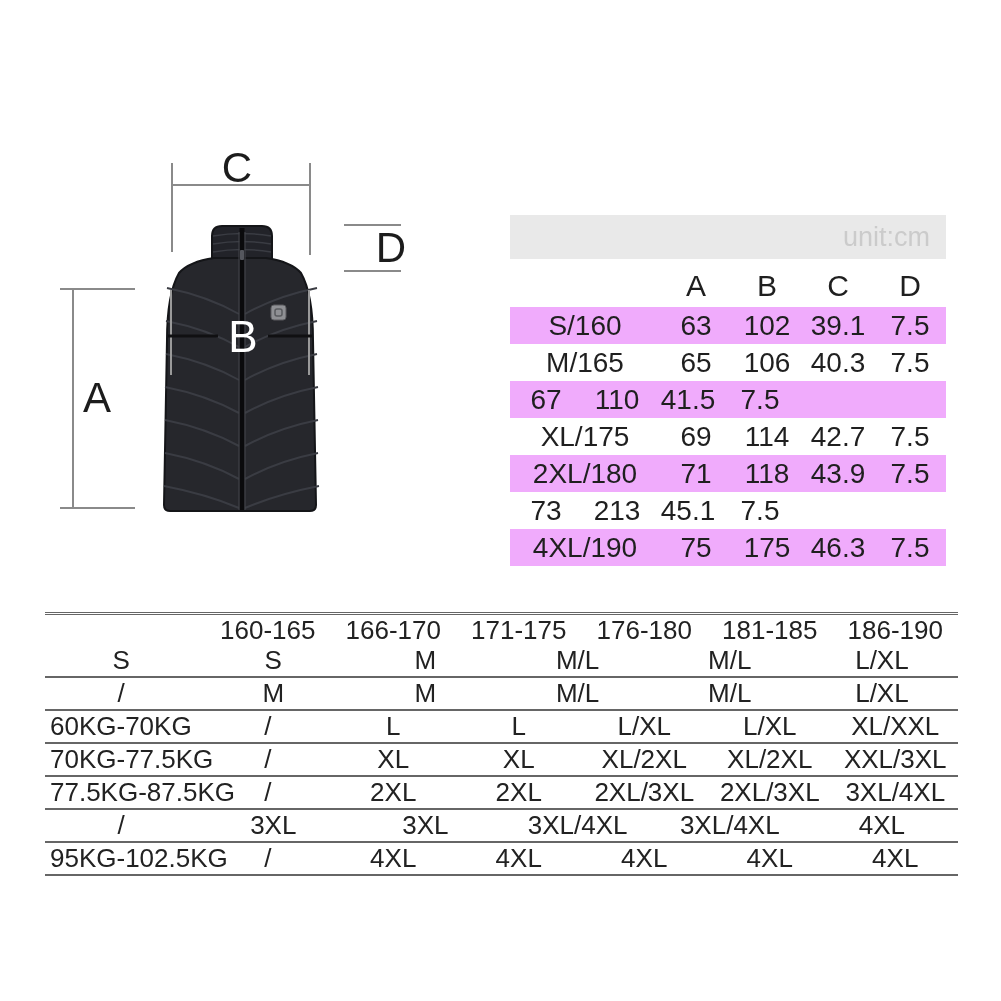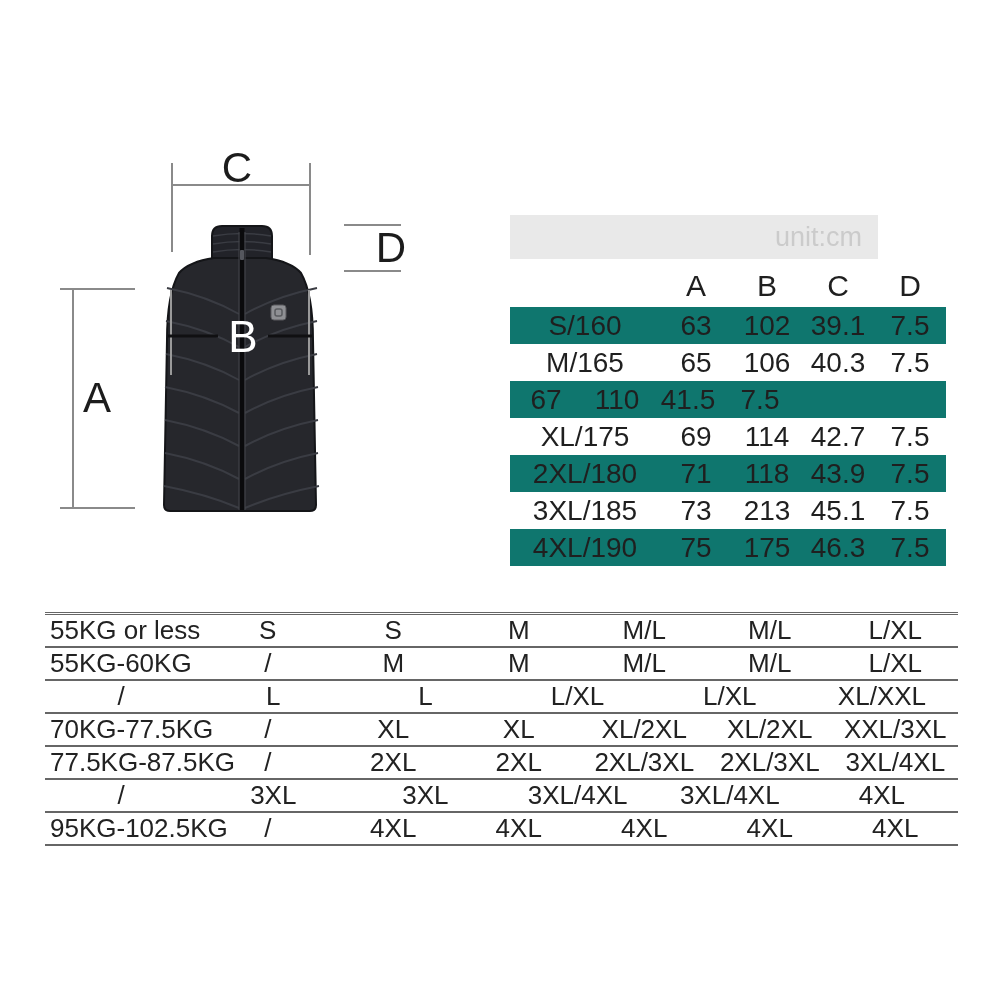--- a/index.html
+++ b/index.html
@@ -10,30 +10,30 @@
     color:#1f1f1f;
   }
 
   
   .vest-svg{position:absolute;left:40px;top:140px;width:380px;height:400px;}
   .dim-letter{font-family:"Liberation Sans",sans-serif;font-size:42px;fill:#1c1c1c;}
   .dim-letter-b{font-family:"Liberation Sans",sans-serif;font-size:44px;fill:#ffffff;}
 
   
   .size-banner{
-    position:absolute;left:510px;top:215px;width:368px;height:44px;
+    position:absolute;left:510px;top:215px;width:436px;height:44px;
     background:#e9e9e9;box-sizing:border-box;
     display:flex;align-items:center;justify-content:flex-end;
     padding-right:16px;font-size:27px;color:#cbcbcb;
   }
 
   
   .size-table{position:absolute;left:510px;top:265px;width:436px;font-size:28px;}
   .st-row{display:flex;height:37px;align-items:center;}
-  .st-row.striped{background:#0f766e;}
+  .st-row.striped{background:#f0abfc;}
   .st-header{height:42px;font-size:30px;}
   .st-cell{text-align:center;white-space:nowrap;}
   .c-size{width:150px;}
   .c-a{width:72px;}
   .c-b{width:70px;}
   .c-c{width:72px;}
   .c-d{width:72px;}
 
   
   .fit-table{
@@ -169,57 +169,64 @@
         <div class="st-cell c-d">7.5</div>
       </div>
       <div class="st-row striped">
         <div class="st-cell c-size">2XL/180</div>
         <div class="st-cell c-a">71</div>
         <div class="st-cell c-b">118</div>
         <div class="st-cell c-c">43.9</div>
         <div class="st-cell c-d">7.5</div>
       </div>
       <div class="st-row">
-        <div class="st-cell c-size">3XL/185</div>
         <div class="st-cell c-a">73</div>
         <div class="st-cell c-b">213</div>
         <div class="st-cell c-c">45.1</div>
         <div class="st-cell c-d">7.5</div>
       </div>
       <div class="st-row striped">
         <div class="st-cell c-size">4XL/190</div>
         <div class="st-cell c-a">75</div>
         <div class="st-cell c-b">175</div>
         <div class="st-cell c-c">46.3</div>
         <div class="st-cell c-d">7.5</div>
       </div>
     </div>
 </div>
 
 <div class="fit-table">
+  <div class="ft-row ft-header">
+      <div class="ft-weight"></div>
+      <div class="ft-cell">160-165</div>
+      <div class="ft-cell">166-170</div>
+      <div class="ft-cell">171-175</div>
+      <div class="ft-cell">176-180</div>
+      <div class="ft-cell">181-185</div>
+      <div class="ft-cell">186-190</div>
+    </div>
   <div>
       <div class="ft-row">
-        <div class="ft-weight">55KG or less</div>
         <div class="ft-cell">S</div>
         <div class="ft-cell">S</div>
         <div class="ft-cell">M</div>
         <div class="ft-cell">M/L</div>
         <div class="ft-cell">M/L</div>
         <div class="ft-cell">L/XL</div>
       </div>
       <div class="ft-row">
-        <div class="ft-weight">55KG-60KG</div>
         <div class="ft-cell">/</div>
         <div class="ft-cell">M</div>
         <div class="ft-cell">M</div>
         <div class="ft-cell">M/L</div>
         <div class="ft-cell">M/L</div>
         <div class="ft-cell">L/XL</div>
       </div>
       <div class="ft-row">
+        <div class="ft-weight">60KG-70KG</div>
         <div class="ft-cell">/</div>
         <div class="ft-cell">L</div>
         <div class="ft-cell">L</div>
         <div class="ft-cell">L/XL</div>
         <div class="ft-cell">L/XL</div>
         <div class="ft-cell">XL/XXL</div>
       </div>
       <div class="ft-row">
         <div class="ft-weight">70KG-77.5KG</div>
         <div class="ft-cell">/</div>

